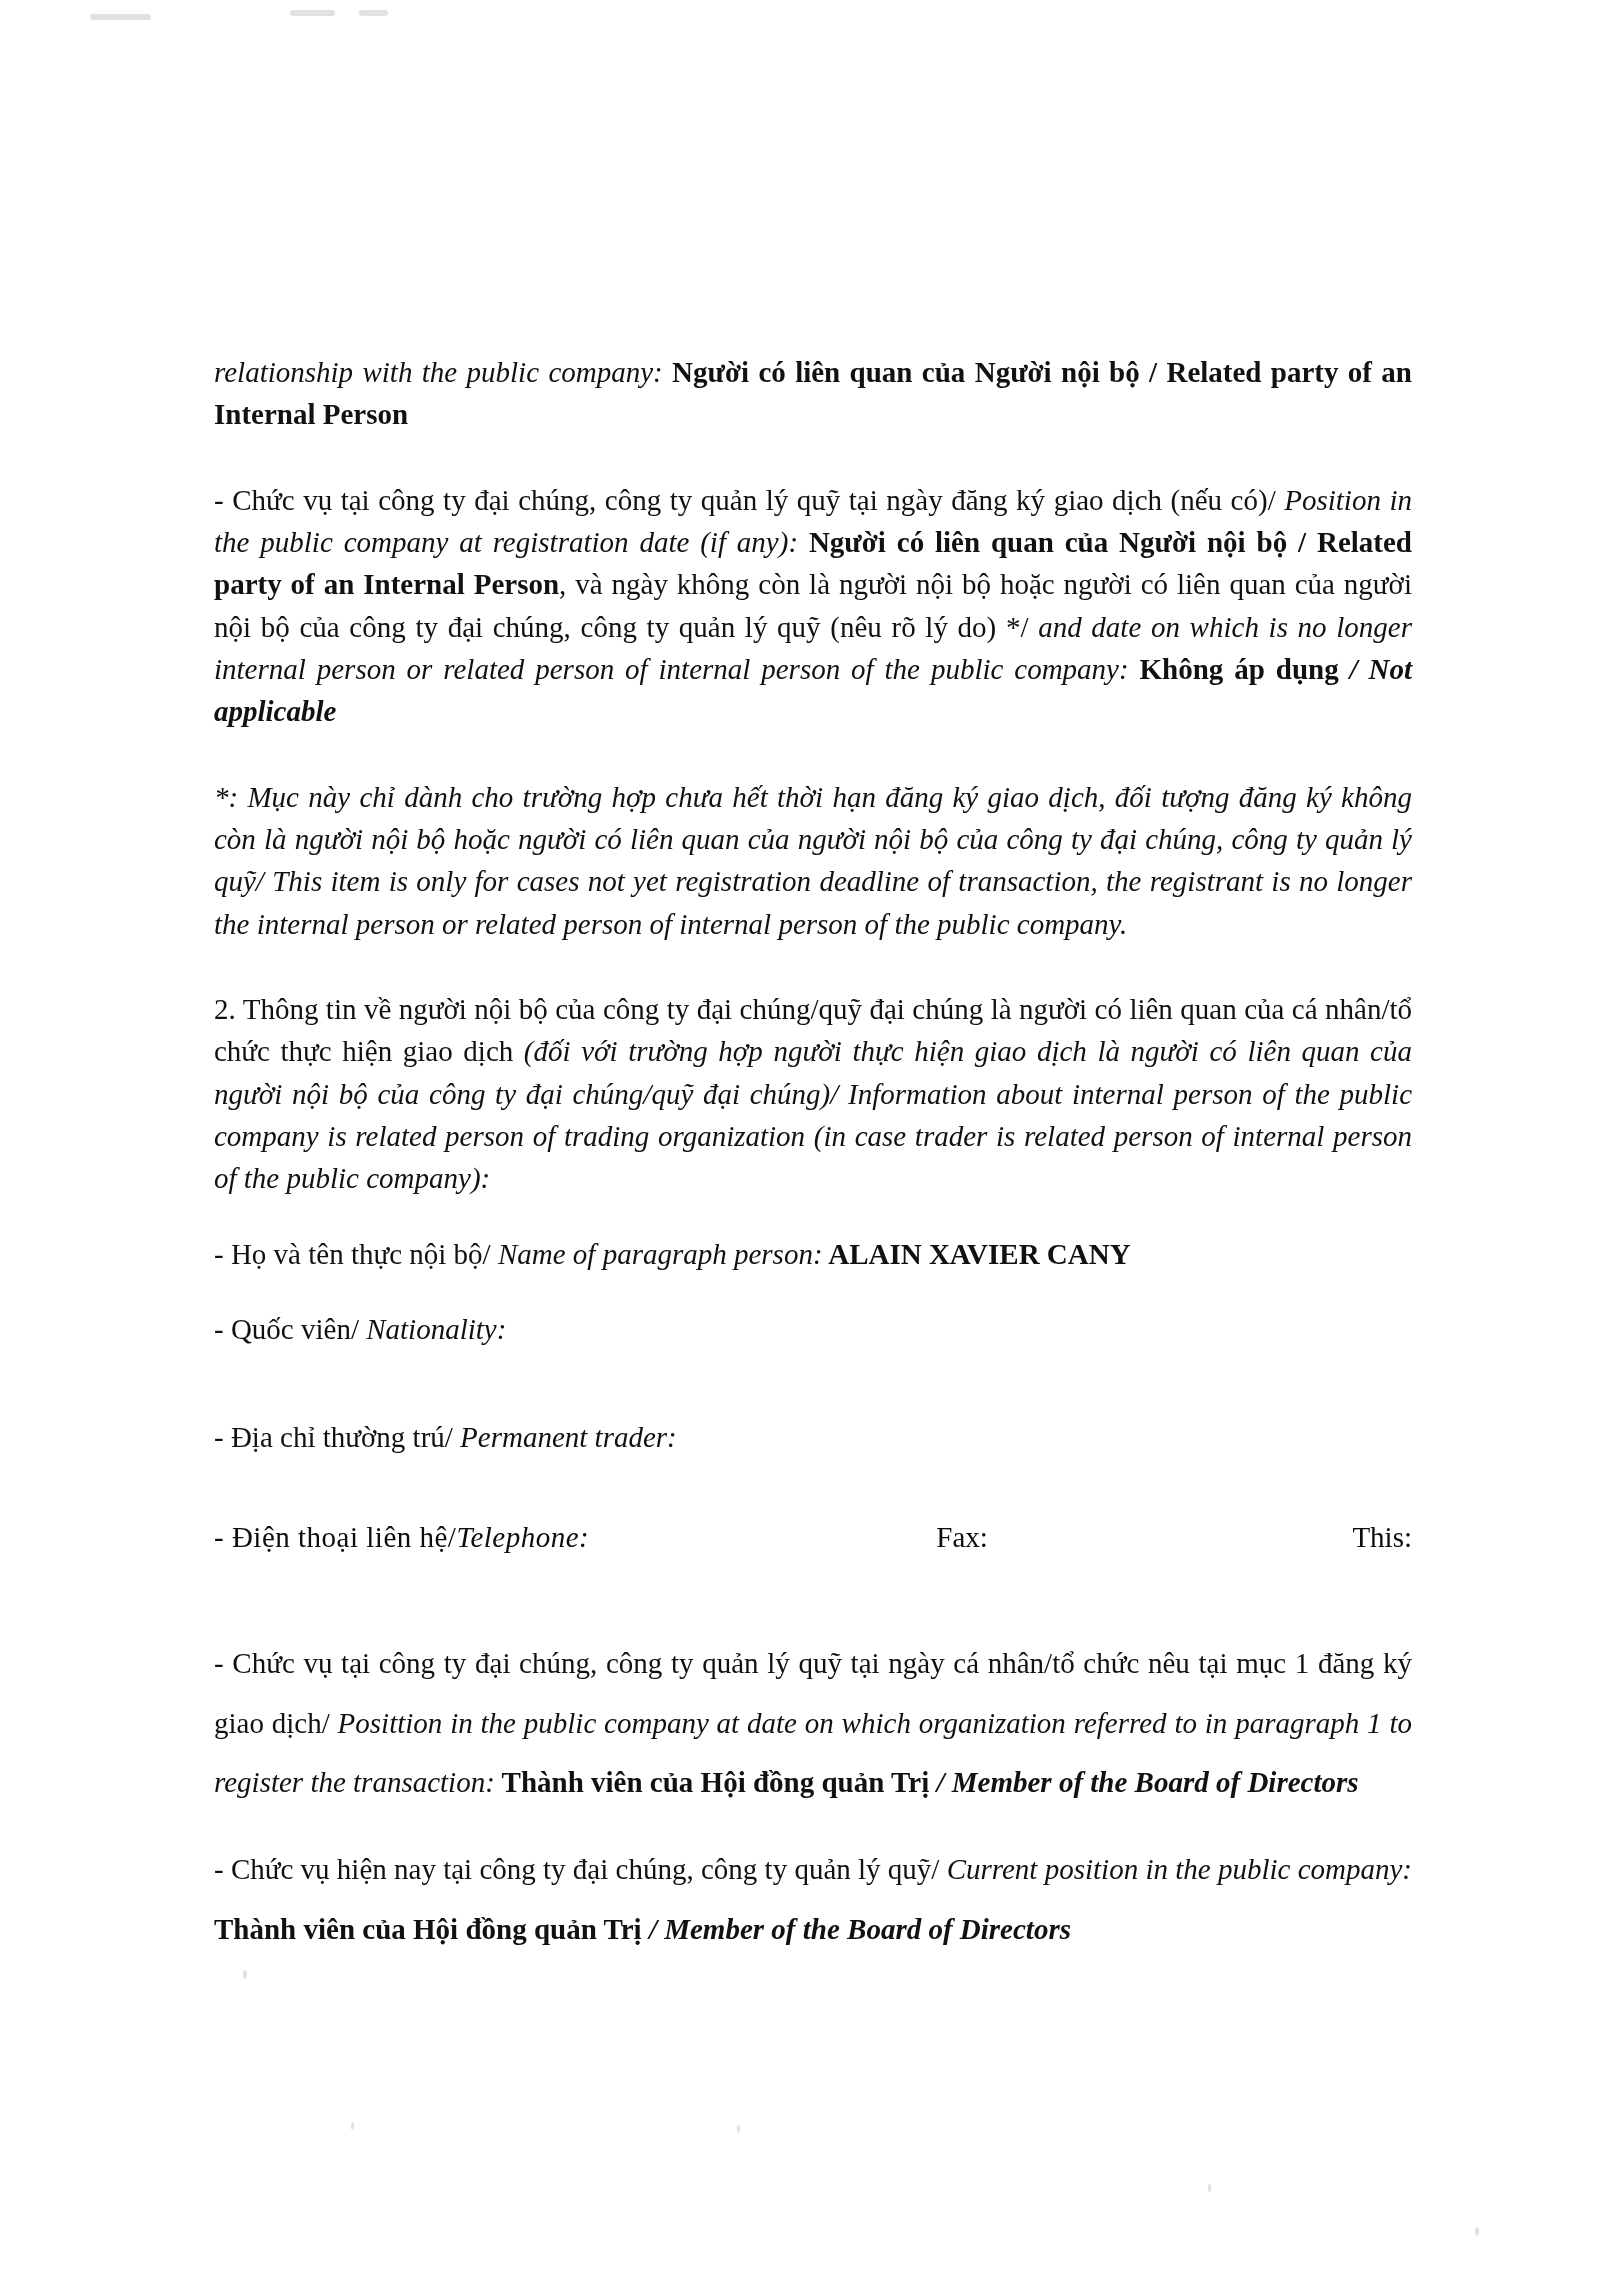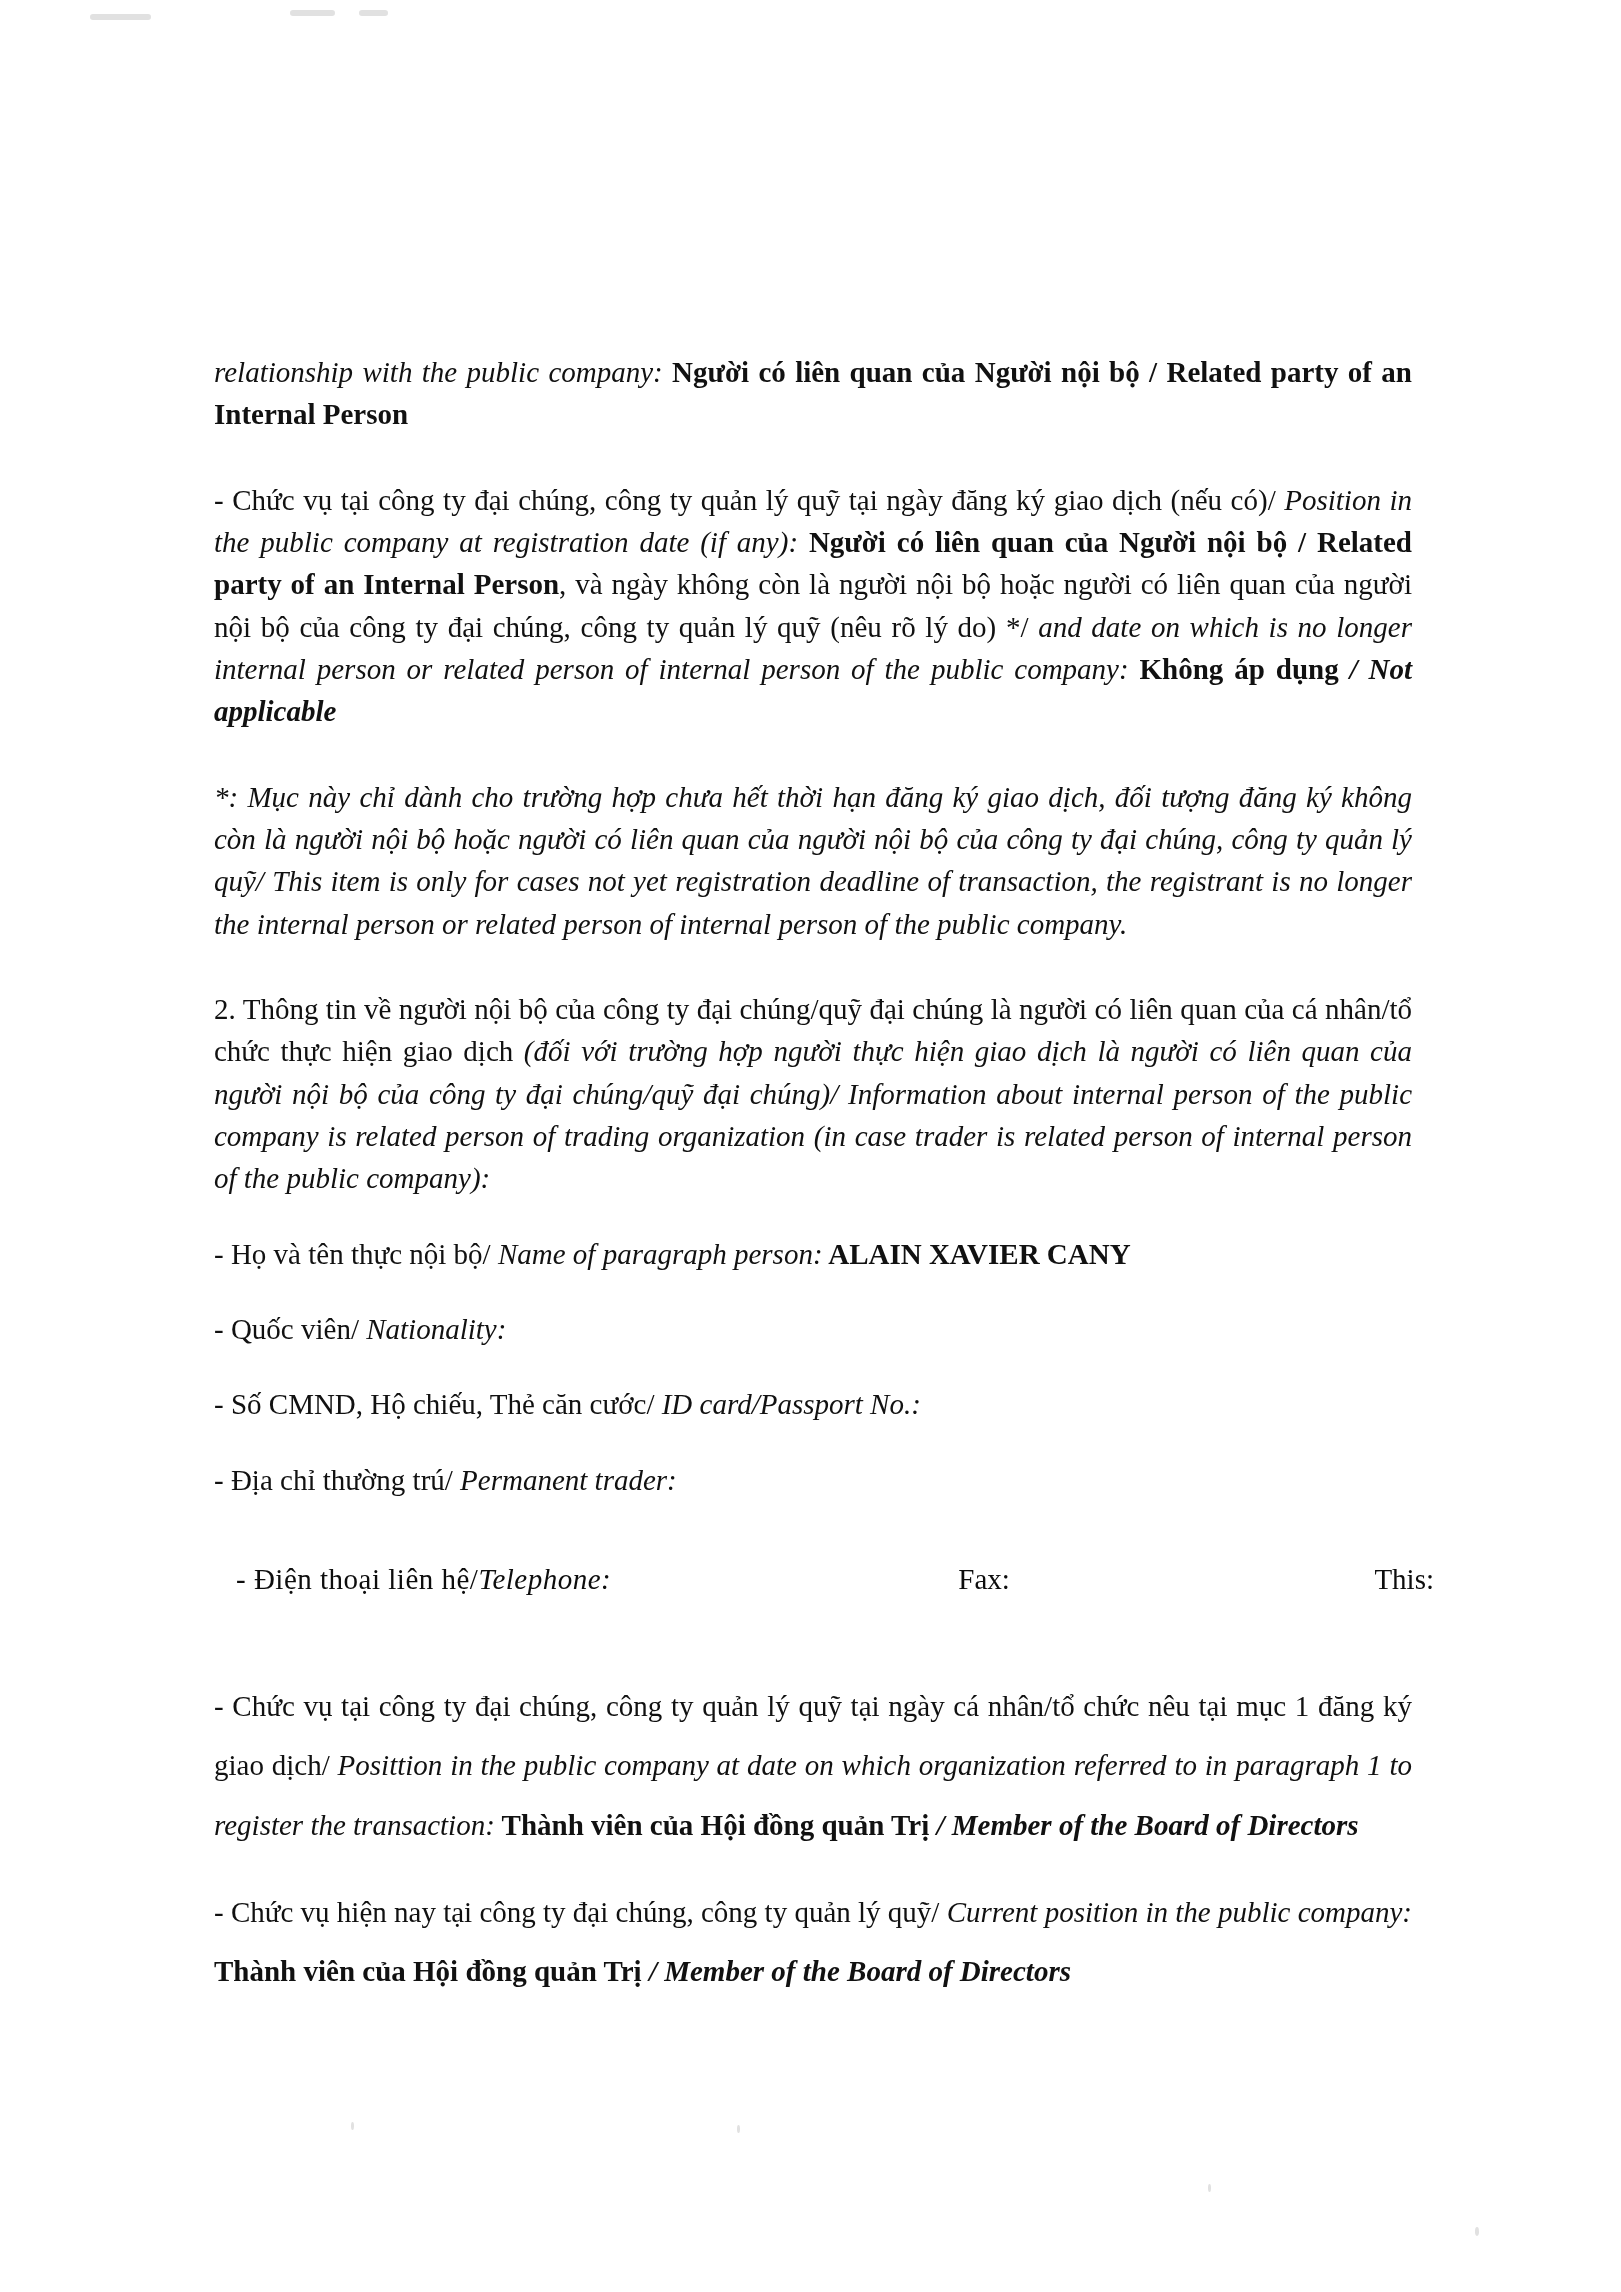--- a/index.html
+++ b/index.html
@@ -46,21 +46,20 @@
     line-height: 2.05;
   }
 
   
   .tel-row {
     display: flex;
     width: 100%;
     font-size: 29px;
     line-height: 1.46;
     align-items: center;
-    margin-left: 22px;
   }
   .tel-row .tel-label { white-space: nowrap; letter-spacing: 0.5px; }
   .tel-row .tel-spacer-a { flex: 1 1 auto; }
   .tel-row .tel-spacer-b { flex: 1.05 1 auto; }
   .tel-row .tel-fax,
   .tel-row .tel-email { white-space: nowrap; }
 
   
   .nostretch { text-align: left; }
 
@@ -104,21 +103,20 @@
     <div class="gap-md"></div>
 
     <p class="para nostretch"><span>- Họ và tên thực nội bộ/ </span><span class="i">Name of paragraph person:</span><span class="b"> ALAIN XAVIER CANY</span></p>
 
     <div class="gap-md"></div>
 
     <p class="para nostretch"><span>- Quốc viên/ </span><span class="i">Nationality:</span><span class="b"></span></p>
 
     <div class="gap-md"></div>
 
-    <p class="para nostretch"><span>- Số CMND, Hộ chiếu, Thẻ căn cước/ </span><span class="i">ID card/Passport No.:</span><span class="b"></span></p>
 
     <div class="gap-md"></div>
 
     <p class="para nostretch"><span>- Địa chỉ thường trú/ </span><span class="i">Permanent trader:</span><span class="b"></span></p>
 
     <div class="gap-xl"></div>
 
     <div class="tel-row">
       <span class="tel-label">-  Điện  thoại  liên  hệ/ </span>
         <span class="tel-label i">Telephone:</span>

